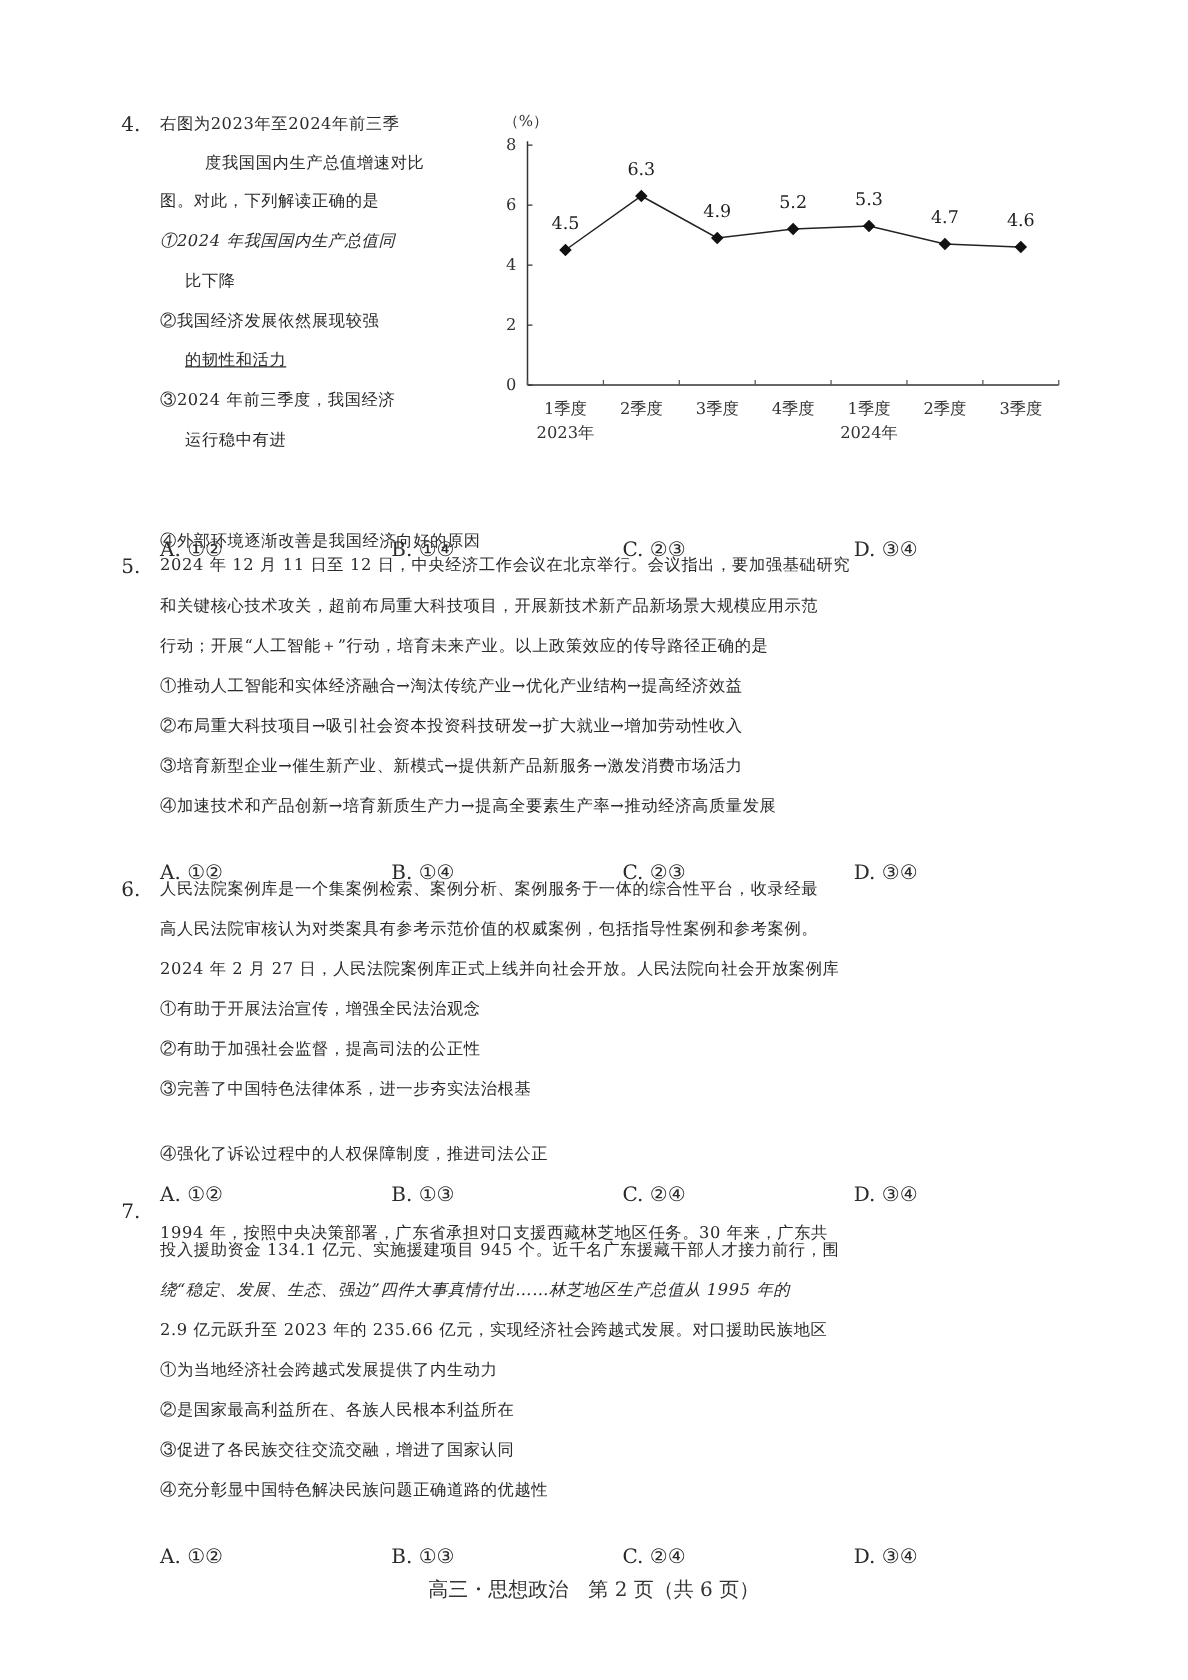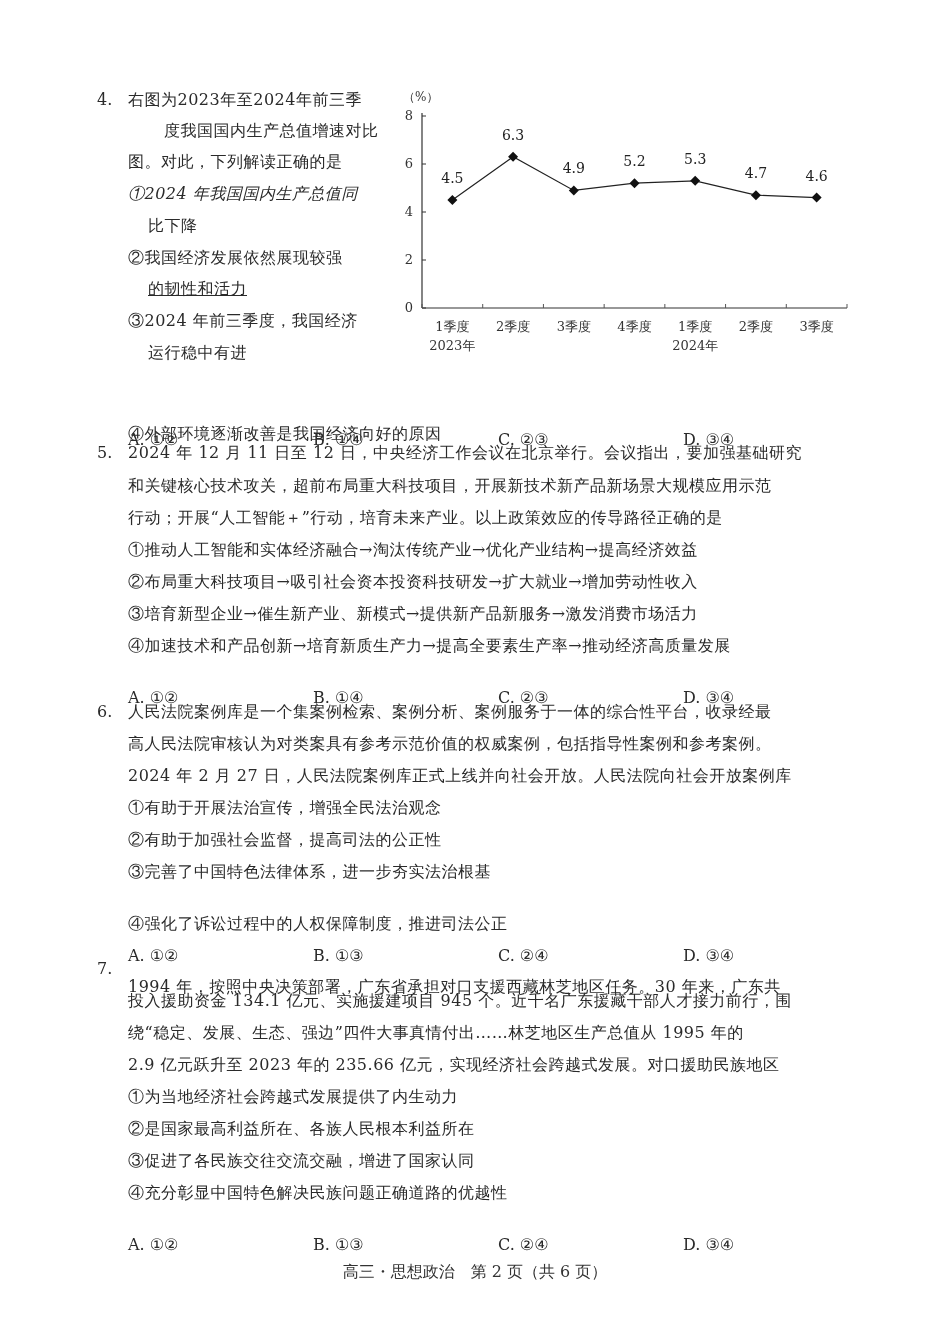--- a/index.html
+++ b/index.html
@@ -1,21 +1,21 @@
 <!DOCTYPE html>
 <html><head>
   <meta charset="utf-8">
   <style>
     html, body { margin: 0; padding: 0; }
     body {
       width: 950px; height: 1344px; background: #ffffff; position: relative;
       font-family: "DejaVu Serif", "Liberation Serif", serif;
       color: #2a2a2a; overflow: hidden;
     }
-    .line { position: absolute; font-size: 16px; line-height: 20px; white-space: nowrap; letter-spacing: 0.5px; }
+    .line { position: absolute; font-size: 13px; line-height: 20px; white-space: nowrap; letter-spacing: 0.5px; }
     .qnum { position: absolute; font-size: 16px; line-height: 20px; }
     .opts { position: absolute; left: 128px; width: 720px; font-size: 16px; line-height: 20px; }
     .opts span { position: absolute; white-space: nowrap; margin-top: 20px; }
     .chart { position: absolute; left: 395px; top: 85px; width: 460px; height: 280px; }
     .chart svg { width: 460px; height: 280px; }
     .footer { position: absolute; top: 1262px; left: 0; width: 950px; text-align: center; font-size: 16px; color: #333; }
   </style>
 </head>
 <body>
 
@@ -130,21 +130,21 @@
     <span style="left:185px;">B. ①③</span>
     <span style="left:370px;">C. ②④</span>
     <span style="left:555px;">D. ③④</span>
   </div>
 </div>
 
 <div>
   <span class="qnum" style="left:97px;top:959px;">7.</span>
   <div class="line" style="left:128px;top:959px;margin-top:18px;">1994 年，按照中央决策部署，广东省承担对口支援西藏林芝地区任务。30 年来，广东共</div>
   <div class="line" style="left:128px;top:991px;">投入援助资金 134.1 亿元、实施援建项目 945 个。近千名广东援藏干部人才接力前行，围</div>
-  <div class="line" style="left:128px;top:1023px;">绕“稳定、发展、生态、强边”四件大事真情付出……林芝地区生产总值从 1995 年的</div>
+  <div class="line" style="left:128px;top:1023px;font-style:italic;">绕“稳定、发展、生态、强边”四件大事真情付出……林芝地区生产总值从 1995 年的</div>
   <div class="line" style="left:128px;top:1055px;">2.9 亿元跃升至 2023 年的 235.66 亿元，实现经济社会跨越式发展。对口援助民族地区</div>
   <div class="line" style="left:128px;top:1087px;">①为当地经济社会跨越式发展提供了内生动力</div>
   <div class="line" style="left:128px;top:1119px;">②是国家最高利益所在、各族人民根本利益所在</div>
   <div class="line" style="left:128px;top:1151px;">③促进了各民族交往交流交融，增进了国家认同</div>
   <div class="line" style="left:128px;top:1183px;">④充分彰显中国特色解决民族问题正确道路的优越性</div>
   <div class="opts" style="top:1215px;">
     <span style="left:0px;">A. ①②</span>
     <span style="left:185px;">B. ①③</span>
     <span style="left:370px;">C. ②④</span>
     <span style="left:555px;">D. ③④</span>

